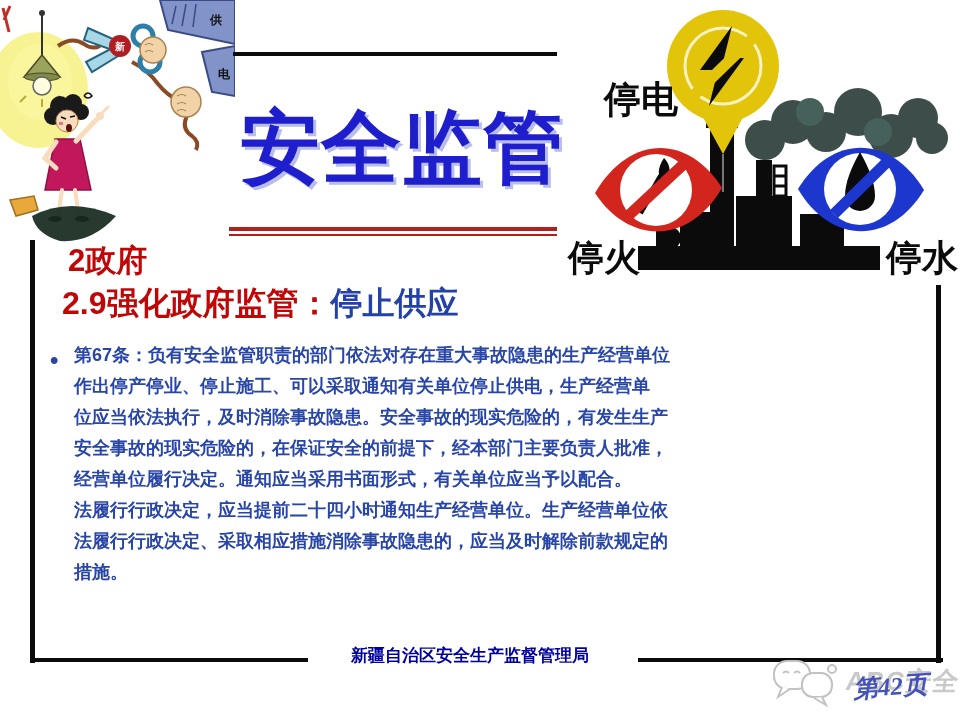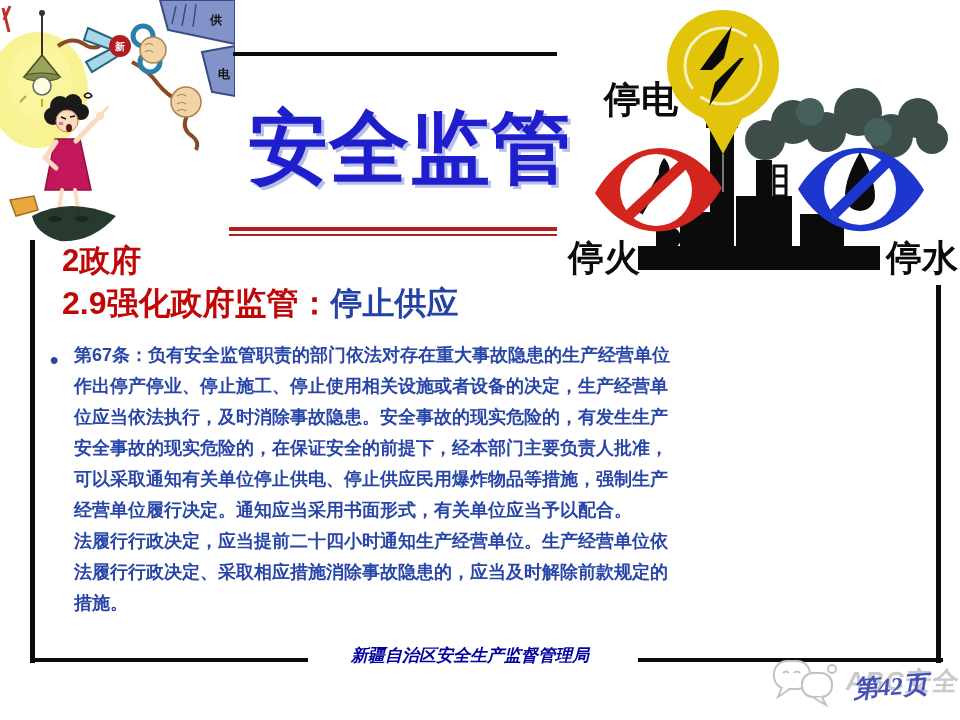--- a/index.html
+++ b/index.html
@@ -4,51 +4,51 @@
 <style>
   html,body{margin:0;padding:0;background:#888;}
   .slide{
     position:relative;width:960px;height:720px;background:#ffffff;overflow:hidden;
     font-family:"Liberation Sans", sans-serif;
   }
   .abs{position:absolute;}
   
   .top-rule{left:233px;top:52px;width:324px;height:4px;background:#0b0b0b;}
   .slide-title{
-    left:248px;top:104px;width:330px;margin:0;
+    left:240px;top:104px;width:330px;margin:0;
     font-size:80px;line-height:1.1;font-weight:bold;color:#1E1ECC;
     letter-spacing:1px;white-space:nowrap;
     text-shadow:3px 3px 0 #b9bde9;
   }
   .red-rule-a{left:229px;top:227px;width:328px;height:4px;background:#B2201C;}
   .red-rule-b{left:229px;top:234px;width:328px;height:2px;background:#B2201C;}
   
   .section-heading{
-    left:62px;top:240px;font-size:31px;font-weight:bold;color:#C00707;white-space:nowrap;
+    left:68px;top:240px;font-size:31px;font-weight:bold;color:#C00707;white-space:nowrap;
   }
   .subsection{left:62px;top:282px;font-size:32px;font-weight:bold;white-space:nowrap;}
   .subsection .red{color:#C00707;}
   .subsection .blue{color:#2342A8;}
   
   .bullet-dot{left:50px;top:346px;font-size:24px;color:#2845A8;font-weight:bold;}
   .body-text{left:74px;top:340px;}
   .body-text .bline{
     white-space:nowrap;height:31px;line-height:31px;
     font-size:18px;font-weight:bold;color:#2845A8;
     letter-spacing:0px;
   }
   
   .border-left{left:30px;top:240px;width:5px;height:423px;background:#0b0b0b;}
   .border-right{left:936px;top:285px;width:5px;height:378px;background:#0b0b0b;}
   .bottom-rule-left{left:30px;top:658px;width:278px;height:4px;background:#0b0b0b;}
   .bottom-rule-right{left:638px;top:658px;width:305px;height:4px;background:#0b0b0b;}
   
   .footer-text{
     left:330px;top:644px;width:280px;text-align:center;
-    font-size:17px;font-weight:bold;color:#0000A0;white-space:nowrap;font-style:italic;
+    font-size:17px;font-weight:bold;color:#0000A0;white-space:nowrap;
   }
   
   .wm-text{
     left:846px;top:664px;font-size:26px;font-weight:bold;color:#c9c9c9;
     transform:skewX(-8deg);white-space:nowrap;letter-spacing:1px;
   }
   .page-label{
     left:853px;top:670px;font-size:25px;color:#4553B8;
     font-family:"Liberation Serif", serif;font-style:italic;font-weight:bold;
     transform:rotate(-4deg);white-space:nowrap;
@@ -189,24 +189,23 @@
   <div class="abs subsection">
     <span class="red">2.9强化政府监管：</span><span class="blue">停止供应</span>
   </div>
 
   <div class="abs border-left"></div>
   <div class="abs border-right"></div>
 
   <div class="abs bullet-dot">•</div>
   <div class="abs body-text">
     <div class="bline">第67条：负有安全监管职责的部门依法对存在重大事故隐患的生产经营单位</div>
-    <div class="bline">作出停产停业、停止施工、停止使用相关设施或者设备的决定，生产经营单</div>
+    <div class="bline">作出停产停业、停止施工、可以采取通知有关单位停止供电，生产经营单</div>
     <div class="bline">位应当依法执行，及时消除事故隐患。安全事故的现实危险的，有发生生产</div>
     <div class="bline">安全事故的现实危险的，在保证安全的前提下，经本部门主要负责人批准，</div>
-    <div class="bline">可以采取通知有关单位停止供电、停止供应民用爆炸物品等措施，强制生产</div>
     <div class="bline">经营单位履行决定。通知应当采用书面形式，有关单位应当予以配合。</div>
     <div class="bline">法履行行政决定，应当提前二十四小时通知生产经营单位。生产经营单位依</div>
     <div class="bline">法履行行政决定、采取相应措施消除事故隐患的，应当及时解除前款规定的</div>
     <div class="bline">措施。</div>
   </div>
 
   <div class="abs bottom-rule-left"></div>
   <div class="abs bottom-rule-right"></div>
   <div class="abs footer-text">新疆自治区安全生产监督管理局</div>
 

